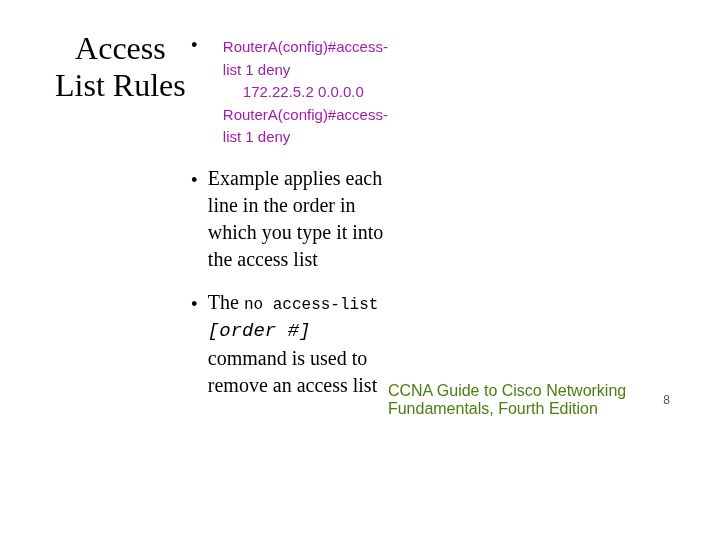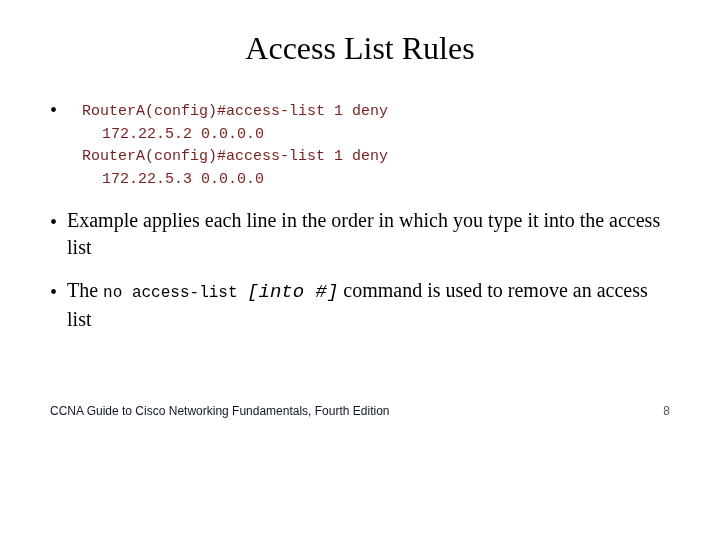--- a/index.html
+++ b/index.html
@@ -15,21 +15,20 @@
       font-family: 'Times New Roman', Times, serif;
       position: relative;
       overflow: hidden;
     }
 
     .slide-container {
       width: 720px;
       height: 448px;
       padding: 30px 50px 30px 50px;
       display: flex;
-      flex-direction: column;
     }
 
     .slide-title {
       text-align: center;
       font-size: 32px;
       font-weight: normal;
       color: #000000;
       margin-bottom: 28px;
       font-family: 'Times New Roman', Times, serif;
     }
@@ -54,26 +53,26 @@
       margin-top: 2px;
     }
 
     .bullet-text {
       font-size: 20px;
       line-height: 1.35;
       color: #000000;
     }
 
     .code-block {
-      font-family: Liberation Mono, monospace;
+      font-family: Liberation Sans, sans-serif;
       font-size: 15px;
       line-height: 1.5;
       margin-left: 15px;
       margin-top: 6px;
-      color: #7f1d1d;
+      color: #a21caf;
     }
 
     .code-line {
       display: block;
     }
 
     .code-indent {
       display: block;
       padding-left: 20px;
     }
@@ -92,22 +91,22 @@
     .footer {
       display: flex;
       justify-content: space-between;
       align-items: center;
       padding-top: 10px;
       border-top: none;
       margin-top: auto;
     }
 
     .footer-text {
-      font-size: 12px;
-      color: #0f172a;
+      font-size: 16px;
+      color: #4d7c0f;
       font-family: Arial, sans-serif;
     }
 
     .footer-page {
       font-size: 12px;
       color: #555555;
       font-family: Arial, sans-serif;
     }
   </style>
 </head>
@@ -118,34 +117,33 @@
 
   <div class="content-area">
 
     <div class="bullet-item">
       <span class="bullet-dot">•</span>
       <div>
         <div class="code-block">
           <span class="code-line">RouterA(config)#access-list 1 deny</span>
           <span class="code-indent">172.22.5.2 0.0.0.0</span>
           <span class="code-line">RouterA(config)#access-list 1 deny</span>
-          <span class="code-indent">172.22.5.3 0.0.0.0</span>
         </div>
       </div>
     </div>
 
     <div class="bullet-item">
       <span class="bullet-dot">•</span>
       <span class="bullet-text">Example applies each line in the order in which you type it into the access list</span>
     </div>
 
     <div class="bullet-item">
       <span class="bullet-dot">•</span>
       <div class="bullet-text">
-        <span>The </span><span class="inline-code">no access-list </span><span class="inline-italic">[into #]</span><span> command is used to remove an access list</span>
+        <span>The </span><span class="inline-code">no access-list </span><span class="inline-italic">[order #]</span><span> command is used to remove an access list</span>
       </div>
     </div>
 
   </div>
 
   <div class="footer">
     <span class="footer-text">CCNA Guide to Cisco Networking Fundamentals, Fourth Edition</span>
     <span class="footer-page">8</span>
   </div>
 </div>

